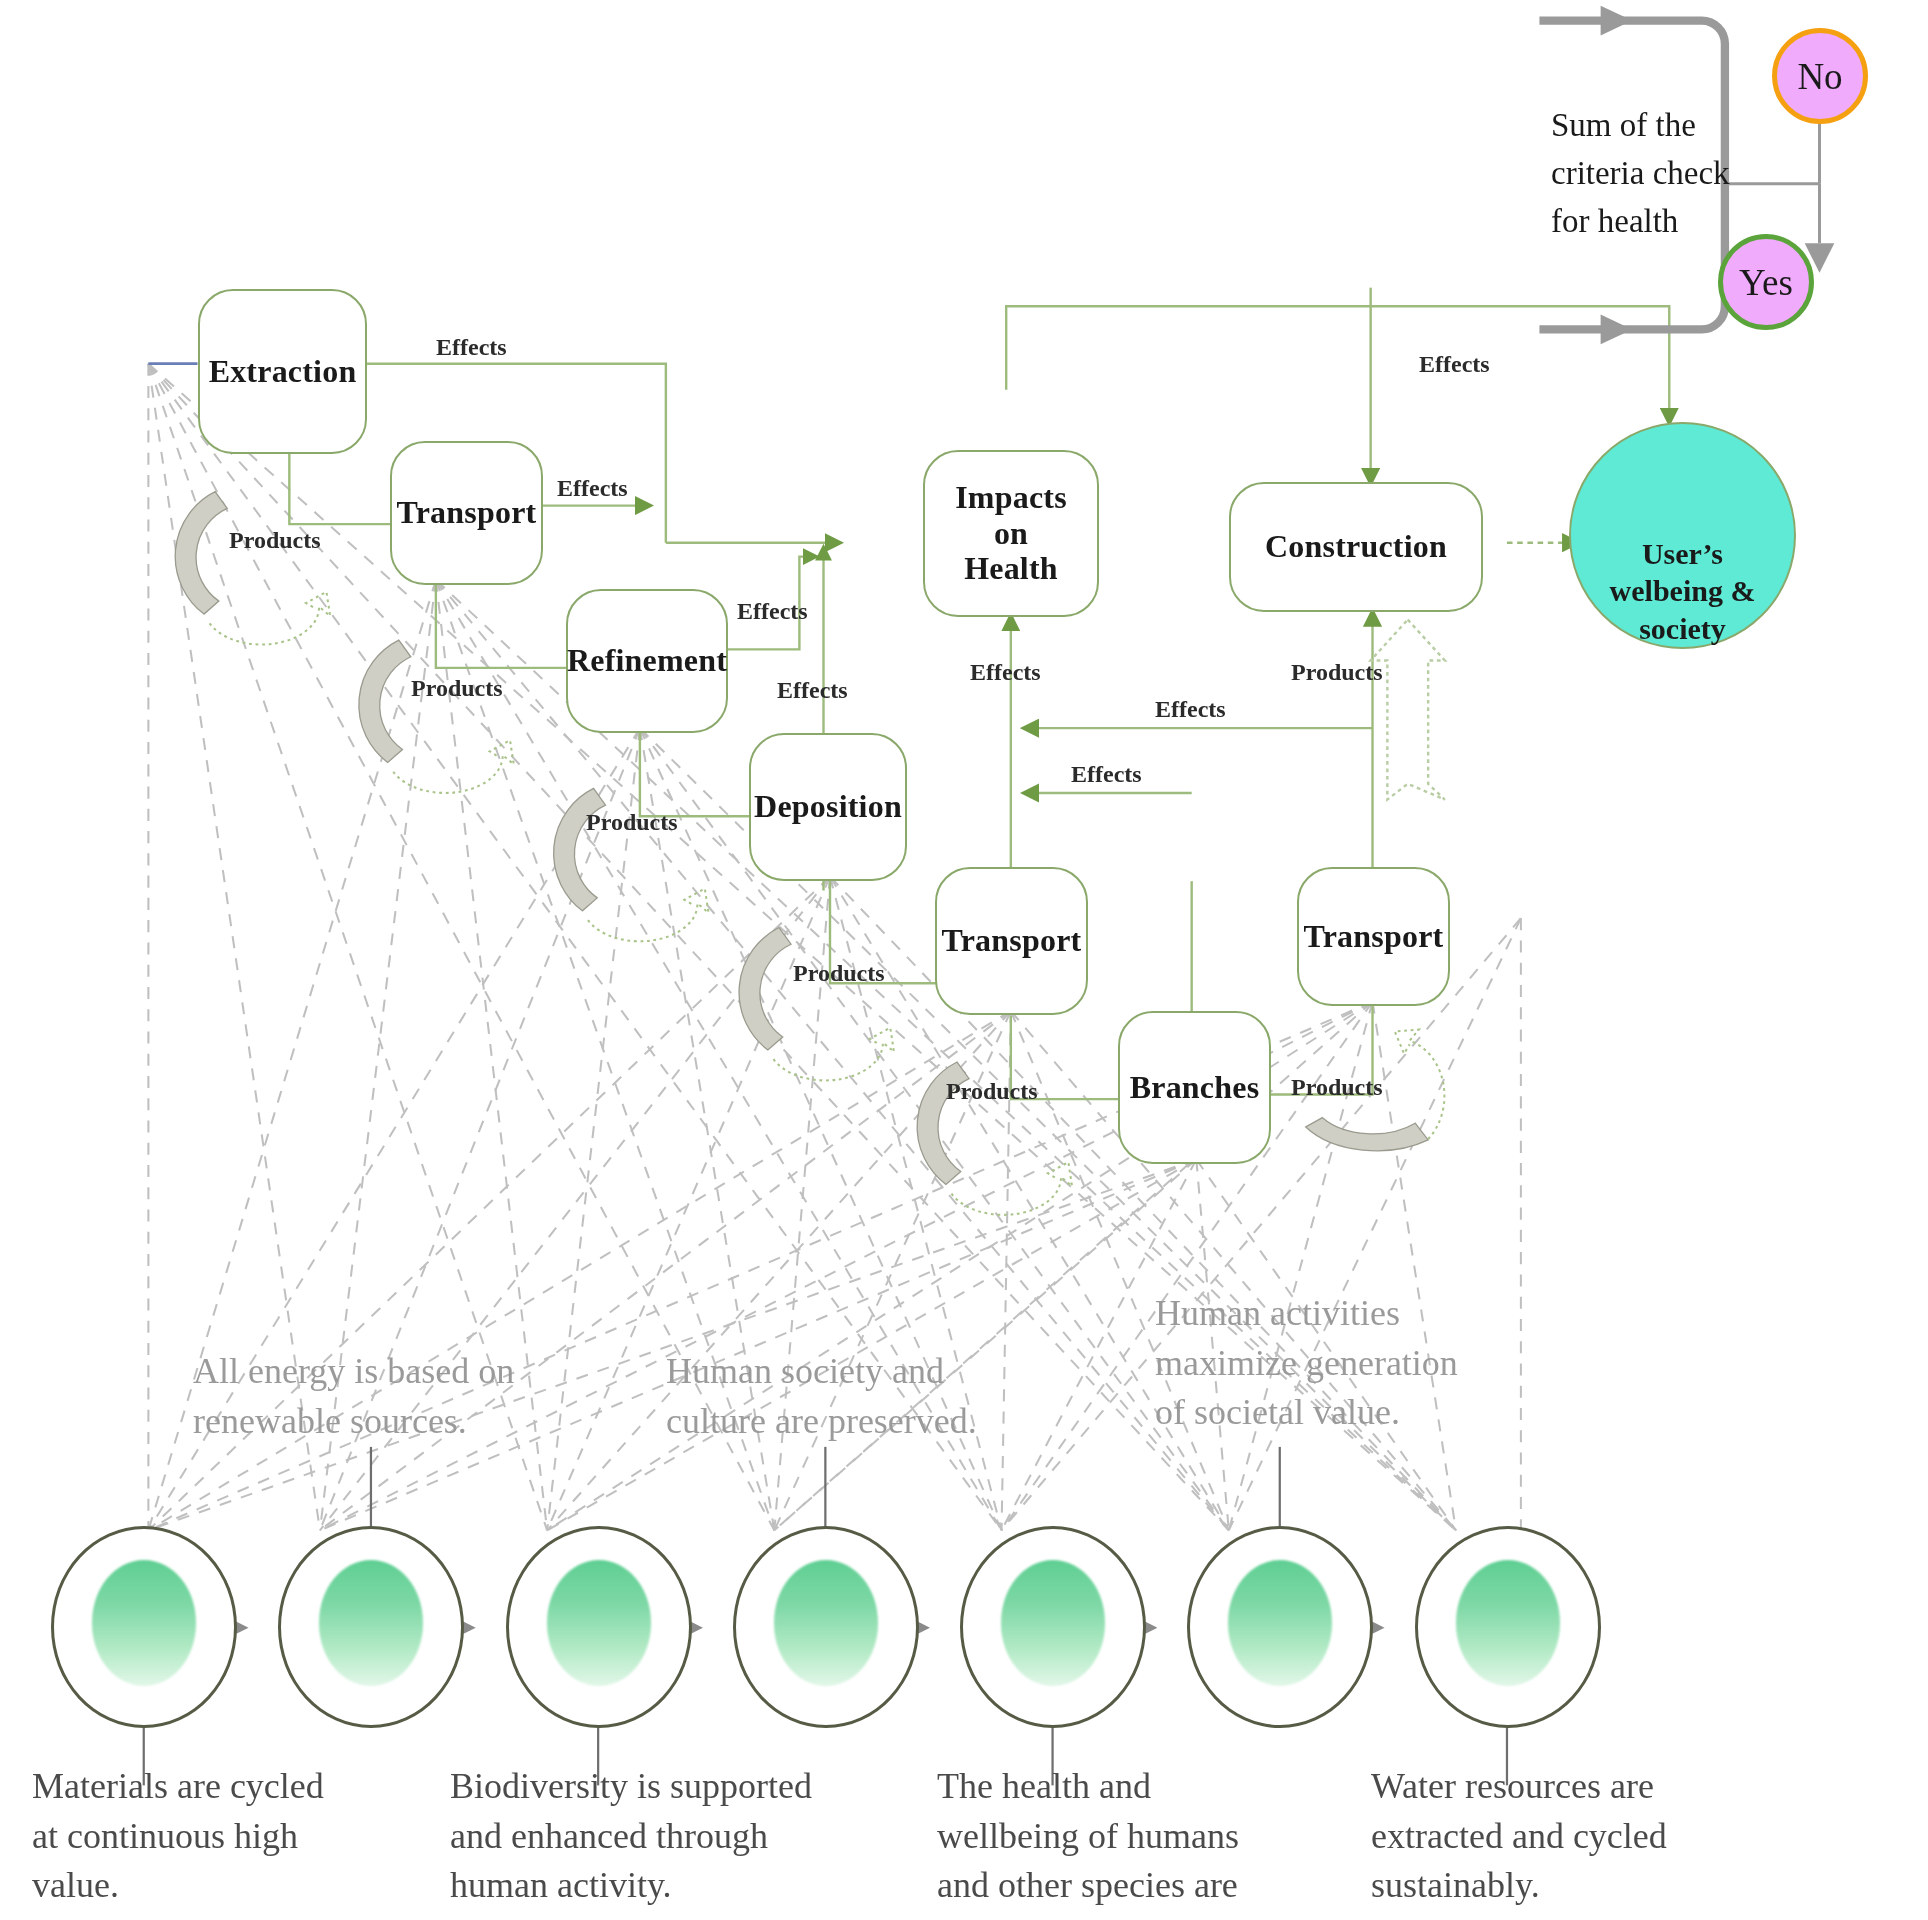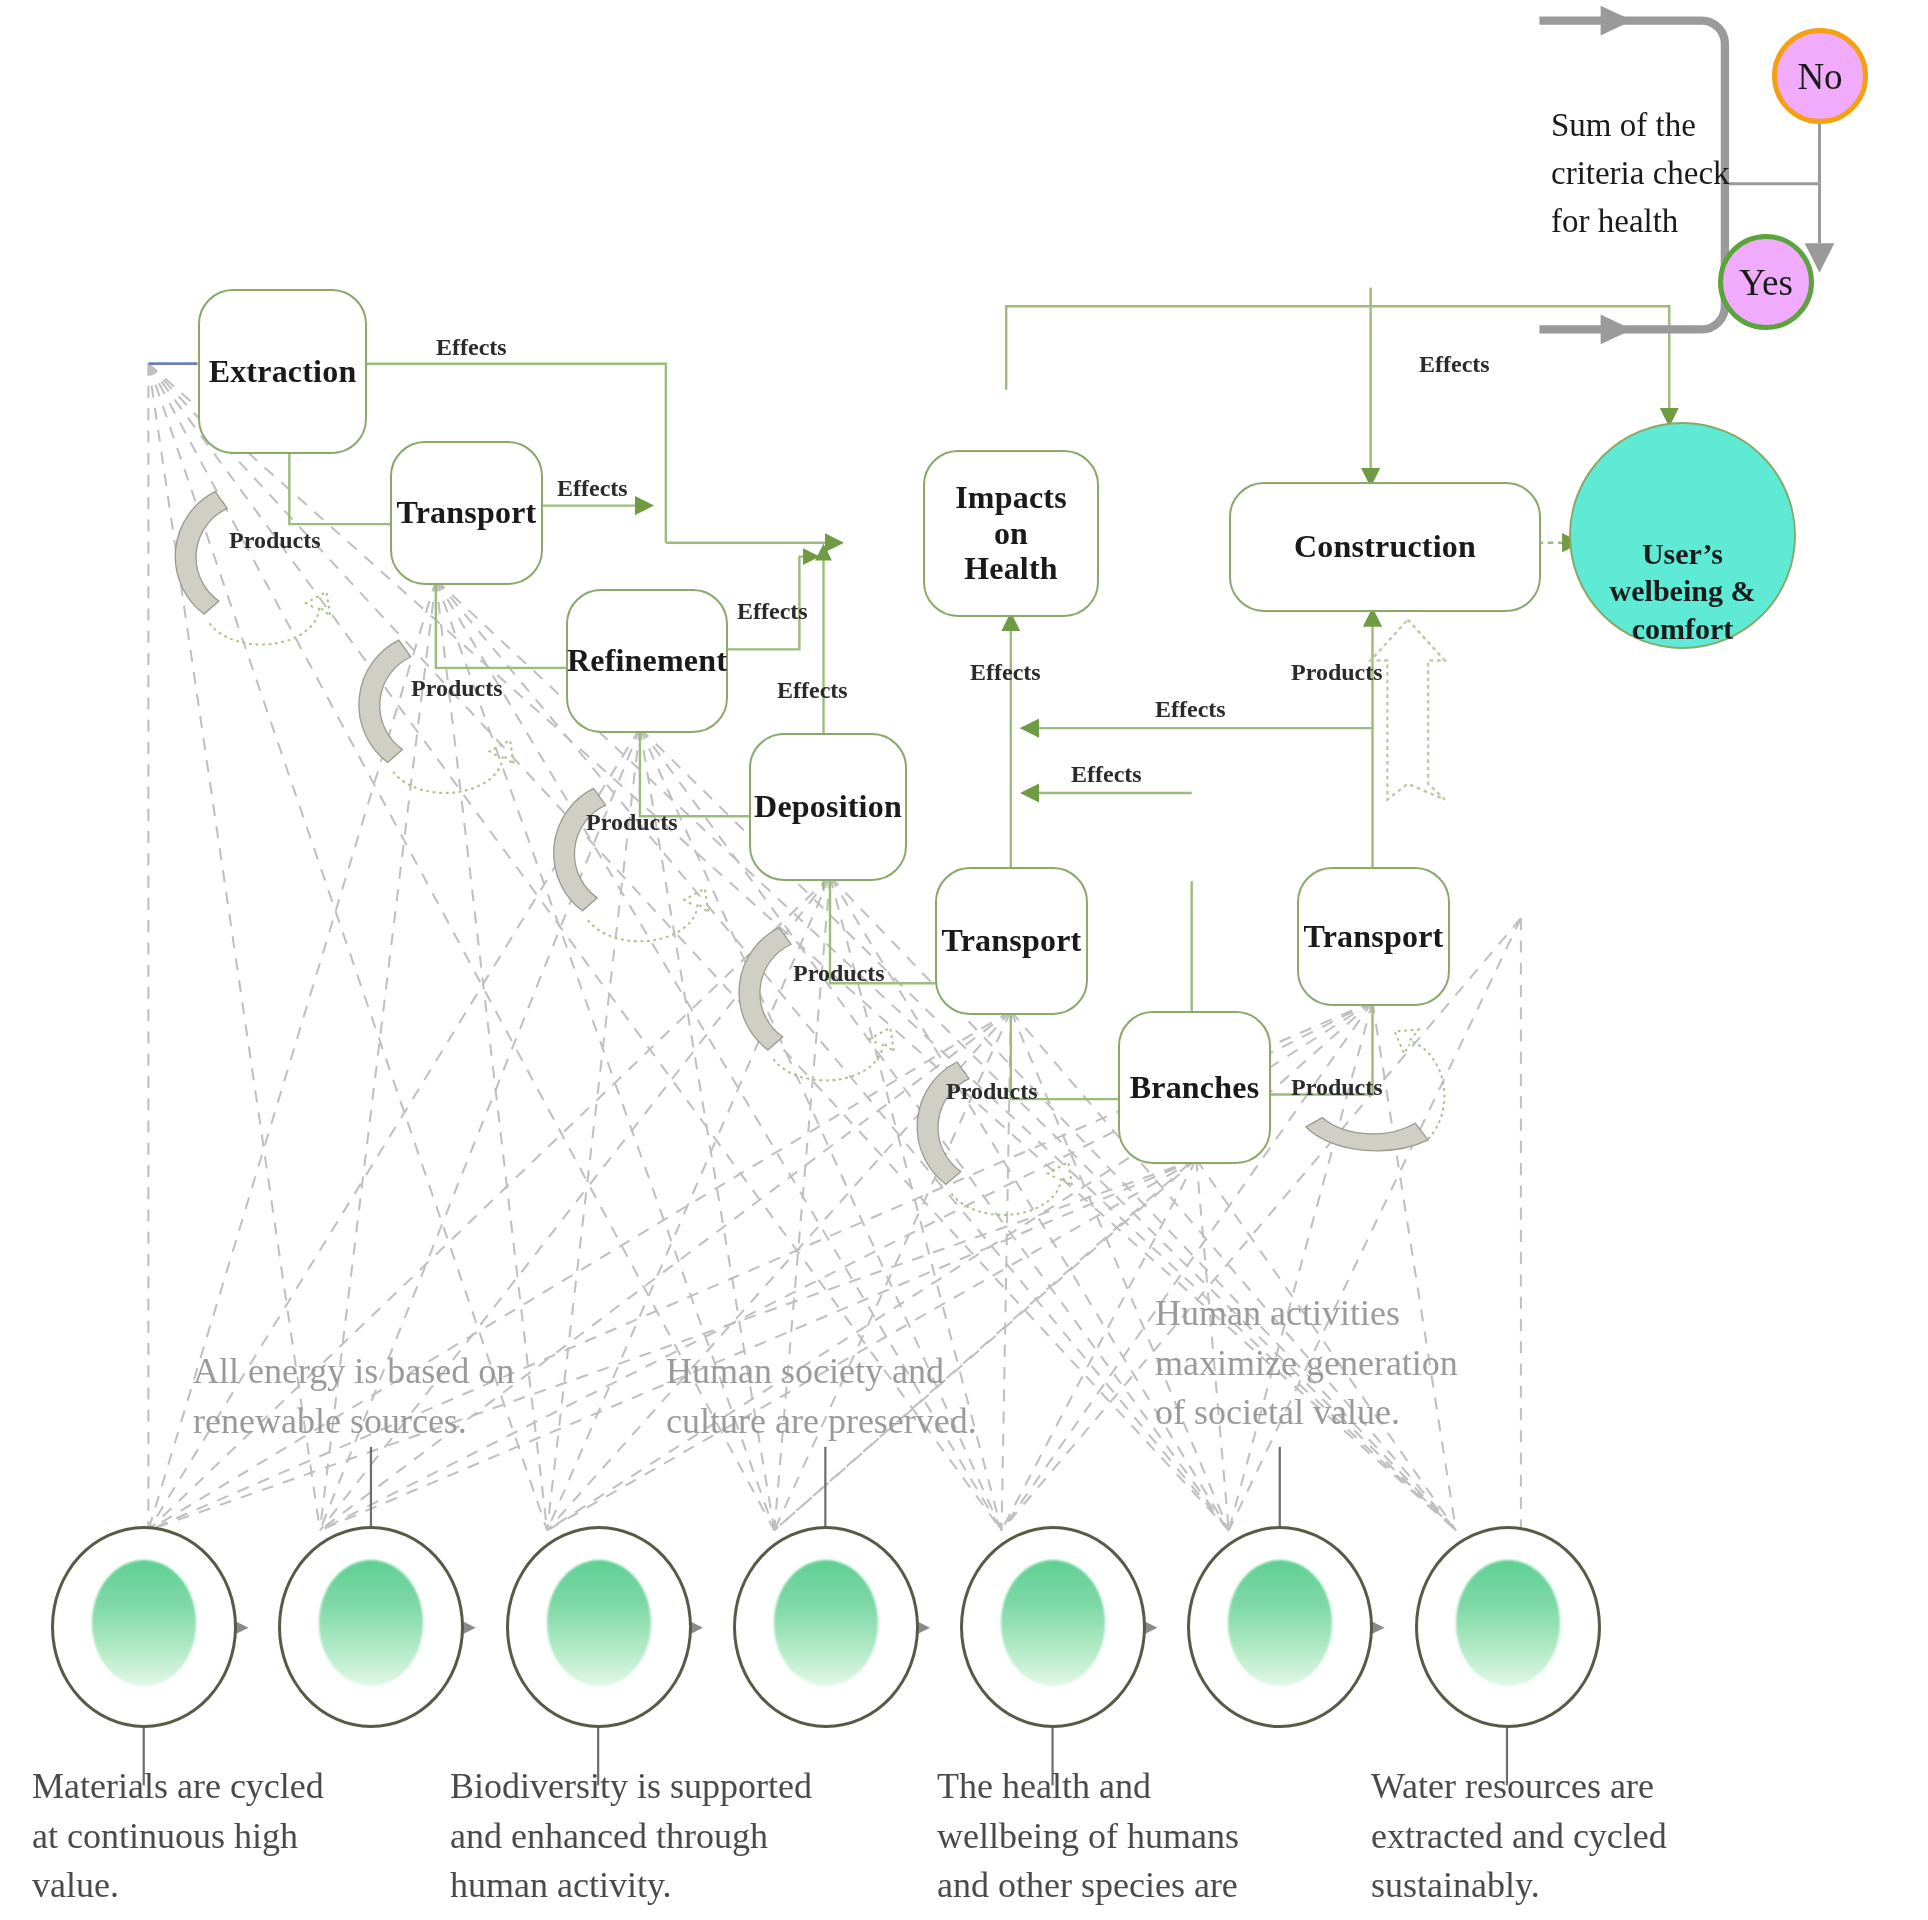--- a/index.html
+++ b/index.html
@@ -263,29 +263,29 @@
   </div>
 
   <div class="node" style="left:923px;top:450px;width:176px;height:167px;">
     <span>
       <b>Impacts</b><br>
       <b>on</b><br>
       <b>Health</b>
     </span>
   </div>
 
-  <div class="node" style="left:1229px;top:482px;width:312px;height:130px;">
+  <div class="node" style="left:1229px;top:482px;width:254px;height:130px;">
     <span>Construction</span>
   </div>
 
   <div class="circle-node" style="left:1569px;top:422px;width:227px;height:227px;">
     <span>
       <b>User’s</b><br>
       <b>welbeing &amp;</b><br>
-      <b>comfort</b>
+      <b>society</b>
     </span>
   </div>
 
   <div class="sumlabel" style="left:1551px;top:102px;width:199px;">
     <div>Sum of the</div>
     <div>criteria check</div>
     <div>for health</div>
   </div>
 
   <div class="dec no" style="left:1772px;top:28px;width:96px;height:96px;">

